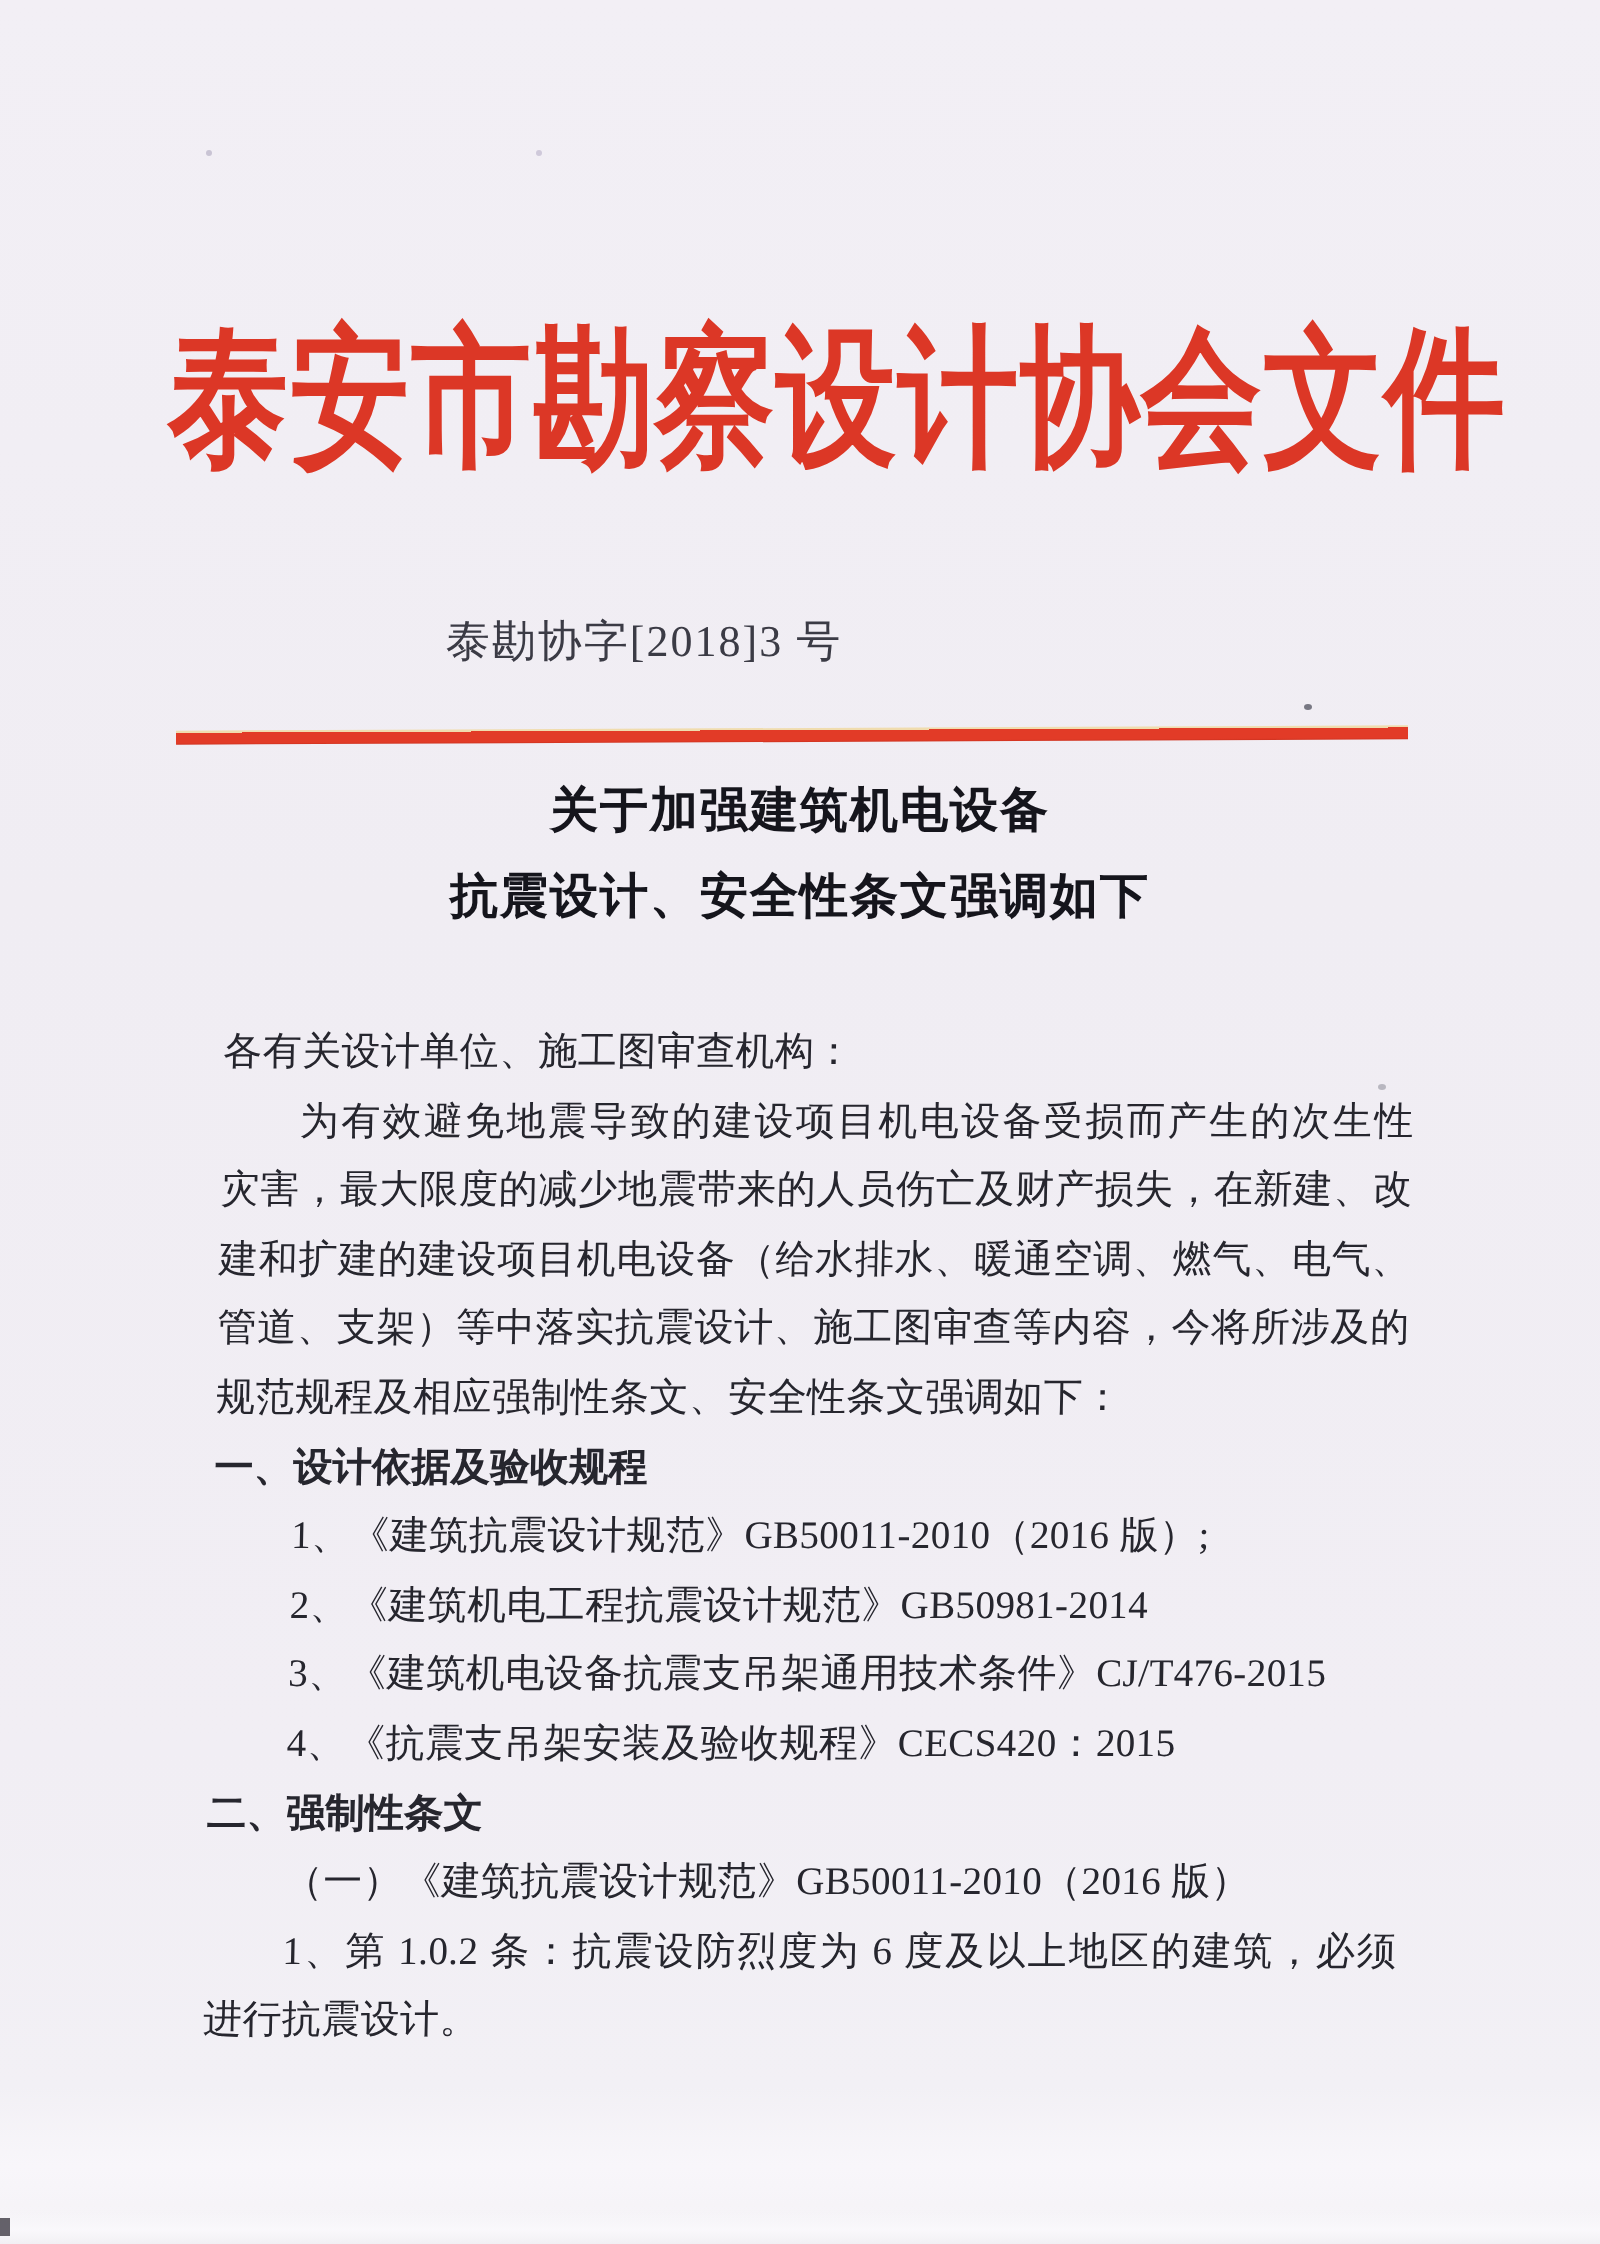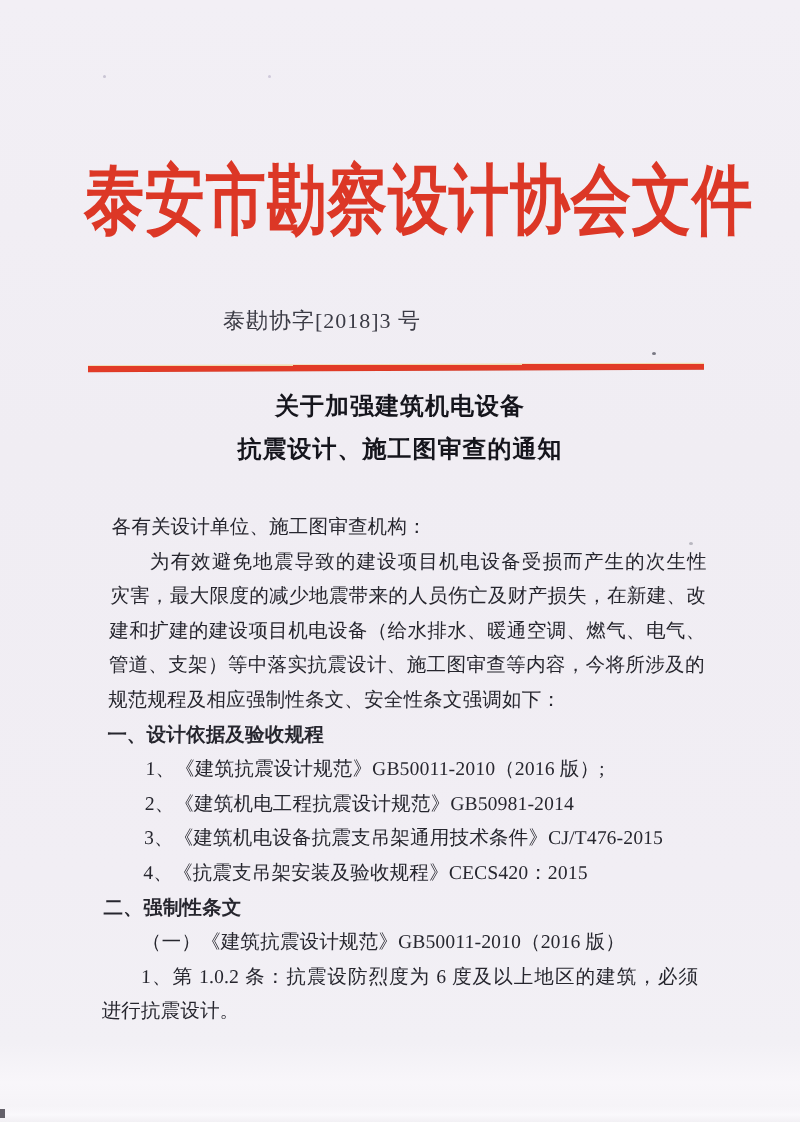--- a/index.html
+++ b/index.html
@@ -49,21 +49,21 @@
 <div class="page">
 
   <div class="masthead" style="color: rgb(220, 55, 38);">泰安市勘察设计协会文件</div>
 
   <div class="docnum" style="color: rgb(59, 59, 69);">泰勘协字[2018]3 号</div>
 
   <div class="redrule"></div>
 
   <div class="doc-title" style="color: rgb(21, 21, 28);">
     <div>关于加强建筑机电设备</div>
-    <div>抗震设计、施工图审查的通知</div>
+    <div>抗震设计、安全性条文强调如下</div>
   </div>
 
   <div class="body-block" id="body-block" style="color: rgb(38, 38, 46);">
       <div class="line">各有关设计单位、施工图审查机构：</div>
       <div class="line j wrapok i2">为有效避免地震导致的建设项目机电设备受损而产生的次生性</div>
       <div class="line j wrapok">灾害，最大限度的减少地震带来的人员伤亡及财产损失，在新建、改</div>
       <div class="line j wrapok">建和扩建的建设项目机电设备（给水排水、暖通空调、燃气、电气、</div>
       <div class="line j wrapok">管道、支架）等中落实抗震设计、施工图审查等内容，今将所涉及的</div>
       <div class="line">规范规程及相应强制性条文、安全性条文强调如下：</div>
       <div class="line b">一、设计依据及验收规程</div>

